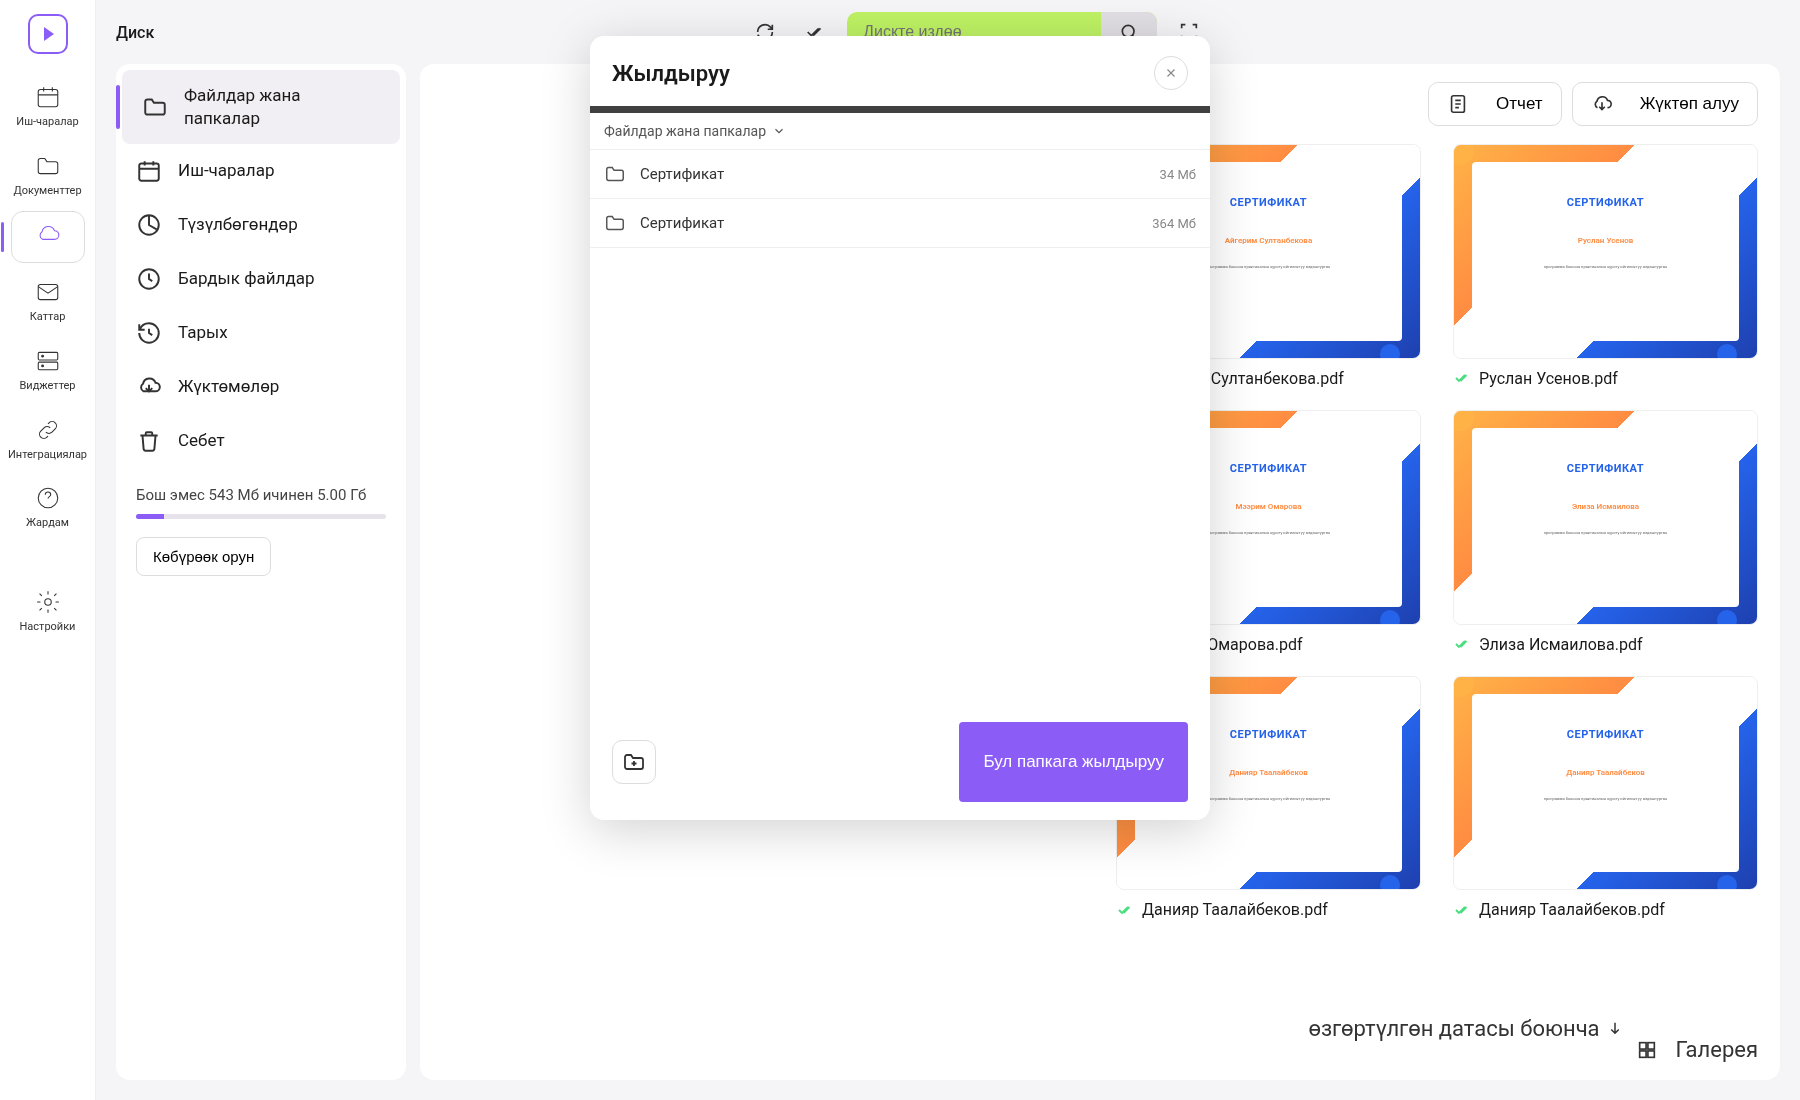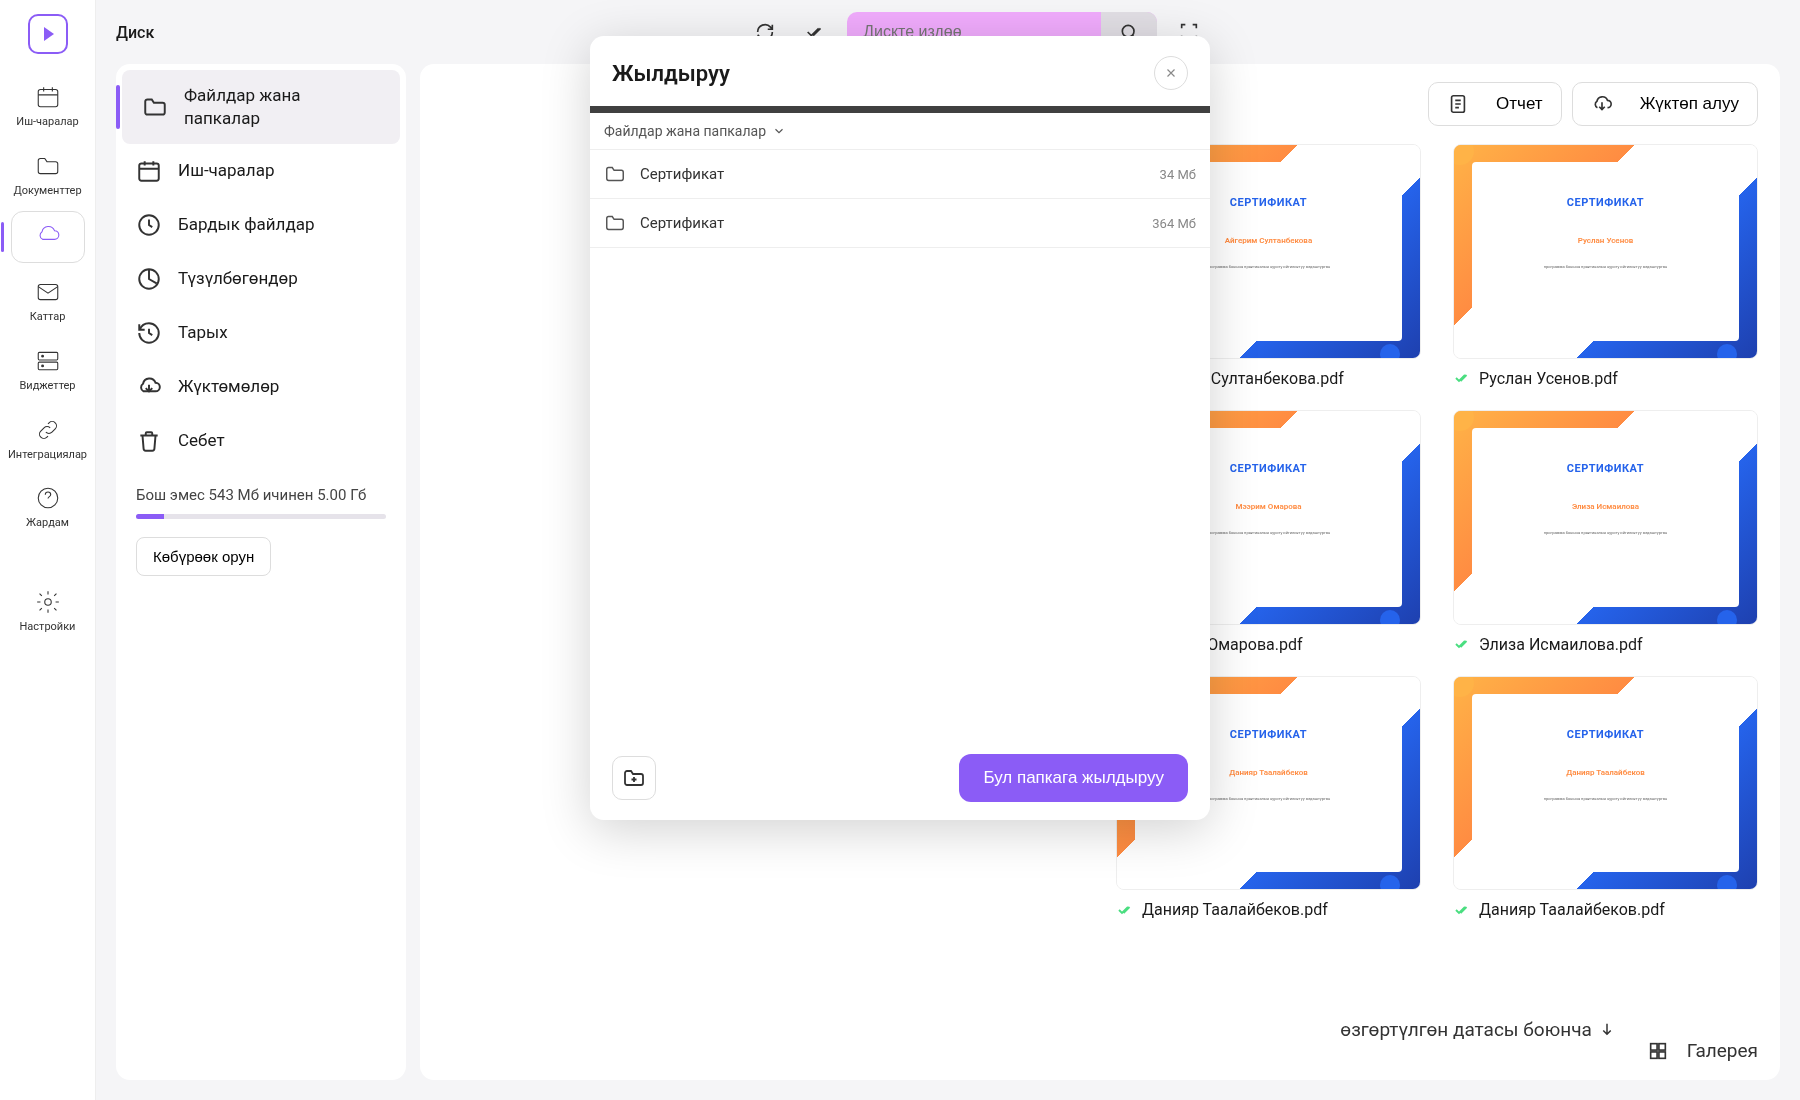--- a/index.html
+++ b/index.html
@@ -22,21 +22,21 @@
     
     
     .main { flex: 1; display: flex; flex-direction: column; }
     
     
     .topbar { height: 64px; display: flex; align-items: center; padding: 0 20px; gap: 20px; background: #f5f5f7; }
     .topbar h1 { font-size: 16px; font-weight: 500; }
     .topbar-center { flex: 1; display: flex; align-items: center; gap: 14px; justify-content: center; }
     .icon-btn { width: 36px; height: 36px; display: flex; align-items: center; justify-content: center; border-radius: 8px; cursor: pointer; }
     .icon-btn svg { width: 22px; height: 22px; stroke: #333; fill: none; stroke-width: 1.8; }
-    .search-box { display: flex; align-items: center; background: #f0abfc; border-radius: 10px; overflow: hidden; width: 310px; }
+    .search-box { display: flex; align-items: center; background: #bef264; border-radius: 10px; overflow: hidden; width: 310px; }
     .search-box input { border: none; background: transparent; padding: 10px 16px; font-size: 16px; flex: 1; outline: none; color: #555; }
     .search-box .search-btn { width: 56px; height: 40px; background: #e1dee4; display: flex; align-items: center; justify-content: center; cursor: pointer; }
     .search-box .search-btn svg { width: 20px; height: 20px; stroke: #333; fill: none; stroke-width: 2; }
     
     
     .content { flex: 1; display: flex; padding: 0 20px 20px; gap: 0; overflow: hidden; }
     
     
     .secondary { width: 290px; background: #fff; border-radius: 14px; padding: 6px 0 20px; display: flex; flex-direction: column; }
     .sec-item { display: flex; align-items: center; gap: 16px; padding: 14px 20px; cursor: pointer; font-size: 17px; position: relative; line-height: 1.35; }
@@ -62,21 +62,21 @@
     .cert::before { content: ""; position: absolute; top: 8%; left: 6%; right: 6%; bottom: 8%; background: #fff; border-radius: 4px; }
     .cert-title { position: absolute; top: 24%; left: 0; right: 0; text-align: center; font-size: 11px; font-weight: 700; color: #2563eb; letter-spacing: 0.5px; }
     .cert-name { position: absolute; top: 43%; left: 0; right: 0; text-align: center; font-size: 8px; font-weight: 600; color: #ff8c42; }
     .cert-body { position: absolute; top: 56%; left: 15%; right: 15%; text-align: center; font-size: 4px; color: #666; line-height: 1.3; }
     .cert-blob1 { position: absolute; width: 28px; height: 28px; border-radius: 50%; background: #ffb347; top: -8px; left: -8px; }
     .cert-blob2 { position: absolute; width: 20px; height: 20px; border-radius: 50%; background: #2563eb; bottom: -6px; right: 20px; }
     .file-name { display: flex; align-items: center; gap: 8px; font-size: 16px; }
     .file-name svg { width: 18px; height: 18px; flex-shrink: 0; }
     .file-name .sync-icon { stroke: #4ade80; fill: none; stroke-width: 2.5; }
     
-    .files-footer { display: flex; align-items: center; justify-content: flex-end; gap: 31px; padding-top: 14px; font-size: 19px; color: #333; text-align: right; }
+    .files-footer { display: flex; align-items: center; justify-content: flex-end; gap: 12px; padding-top: 14px; font-size: 22px; color: #333; text-align: right; }
     .sort-label { display: flex; align-items: center; gap: 6px; cursor: pointer; }
     .view-toggle { display: flex; align-items: center; gap: 18px; margin-top: 43px; }
     .view-toggle svg { width: 22px; height: 22px; stroke: #333; fill: none; stroke-width: 1.8; cursor: pointer; }
     
     
     .modal-overlay { position: fixed; inset: 0; display: flex; align-items: flex-start; justify-content: center; padding-top: 36px; z-index: 100; }
     .modal { width: 620px; background: #fff; border-radius: 14px; box-shadow: 0 10px 50px rgba(0,0,0,0.18); display: flex; flex-direction: column; height: 784px; }
     .modal-header { display: flex; align-items: center; justify-content: space-between; padding: 20px 22px 16px; border-bottom: 7px solid #404040; }
     .modal-title { font-size: 22px; font-weight: 600; }
     .modal-close { width: 34px; height: 34px; border-radius: 50%; border: 1px solid #ddd; display: flex; align-items: center; justify-content: center; cursor: pointer; }
@@ -84,21 +84,21 @@
     .modal-crumb { padding: 10px 14px; font-size: 14px; color: #555; display: flex; align-items: center; gap: 6px; cursor: pointer; }
     .modal-crumb svg { width: 14px; height: 14px; stroke: #555; fill: none; stroke-width: 2; }
     .modal-list { flex: 1; overflow-y: auto; border-top: 1px solid #eee; }
     .modal-row { display: flex; align-items: center; gap: 14px; padding: 13px 14px; border-bottom: 1px solid #eee; cursor: pointer; }
     .modal-row svg.folder { width: 22px; height: 22px; stroke: #555; fill: none; stroke-width: 1.6; }
     .modal-row .row-name { flex: 1; font-size: 15px; color: #333; }
     .modal-row .row-size { font-size: 13px; color: #888; }
     .modal-footer { display: flex; align-items: center; justify-content: space-between; padding: 18px 22px; }
     .new-folder { width: 44px; height: 44px; border: 1px solid #ddd; border-radius: 10px; display: flex; align-items: center; justify-content: center; cursor: pointer; }
     .new-folder svg { width: 24px; height: 24px; stroke: #333; fill: none; stroke-width: 1.8; }
-    .move-btn { padding: 14px 24px; background: #8b5cf6; color: #fff; font-size: 17px; border: none; border-radius: 12px; cursor: pointer; }
+    .move-btn { padding: 30px 24px; background: #8b5cf6; color: #fff; font-size: 17px; border: none; border-radius: 4px; cursor: pointer; }
   </style>
 </head>
 <body>
 
 <div class="app">
 
   <div class="icon-sidebar">
     <div class="logo">
       <svg viewBox="0 0 24 24">
           <path d="M8 5l10 7-10 7V5z" fill="#8b5cf6"></path>
@@ -209,30 +209,30 @@
         <div class="sec-item">
           <svg viewBox="0 0 24 24">
               <rect x="3" y="5" width="18" height="16" rx="2"></rect>
               <path d="M3 10h18M8 3v4M16 3v4"></path>
             </svg>
           <span>Иш-чаралар</span>
         </div>
         <div class="sec-item">
           <svg viewBox="0 0 24 24">
               <circle cx="12" cy="12" r="9"></circle>
+              <path d="M12 3v9l7 4"></path>
+            </svg>
+          <span>Түзүлбөгөндөр</span>
+        </div>
+        <div class="sec-item">
+          <svg viewBox="0 0 24 24">
+              <circle cx="12" cy="12" r="9"></circle>
               <path d="M12 7v5l3 2"></path>
             </svg>
           <span>Бардык файлдар</span>
-        </div>
-        <div class="sec-item">
-          <svg viewBox="0 0 24 24">
-              <circle cx="12" cy="12" r="9"></circle>
-              <path d="M12 3v9l7 4"></path>
-            </svg>
-          <span>Түзүлбөгөндөр</span>
         </div>
         <div class="sec-item">
           <svg viewBox="0 0 24 24">
               <path d="M3 12a9 9 0 109-9 9 9 0 00-8.5 6M3 4v5h5"></path>
               <path d="M12 8v4l3 2"></path>
             </svg>
           <span>Тарых</span>
         </div>
         <div class="sec-item">
           <svg viewBox="0 0 24 24">

